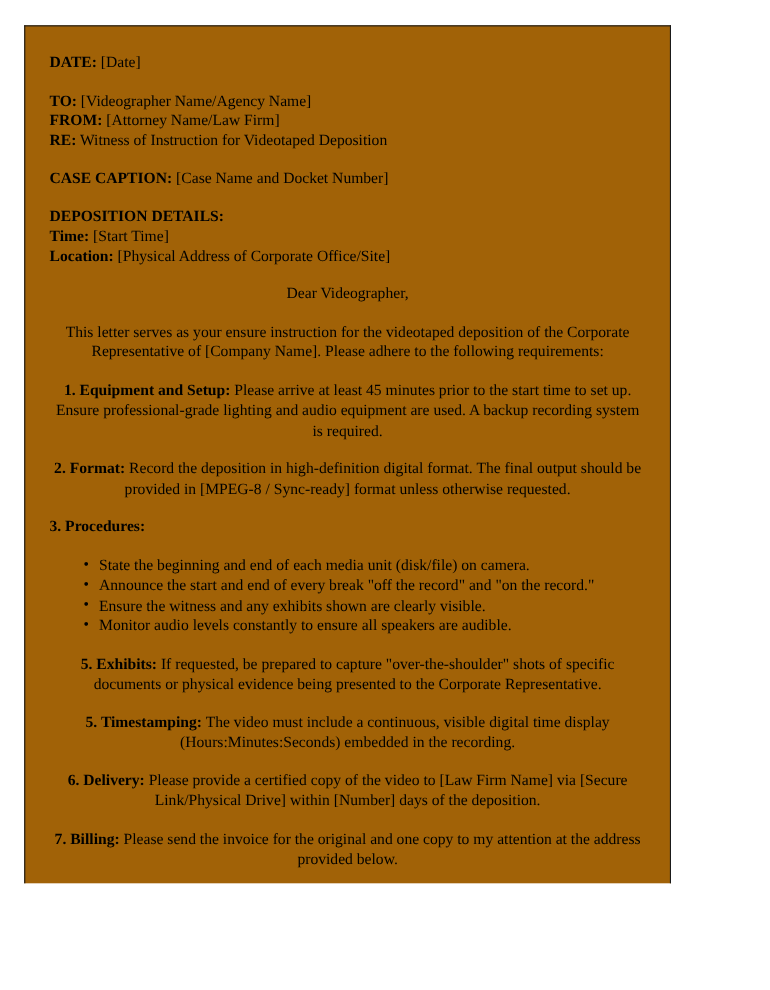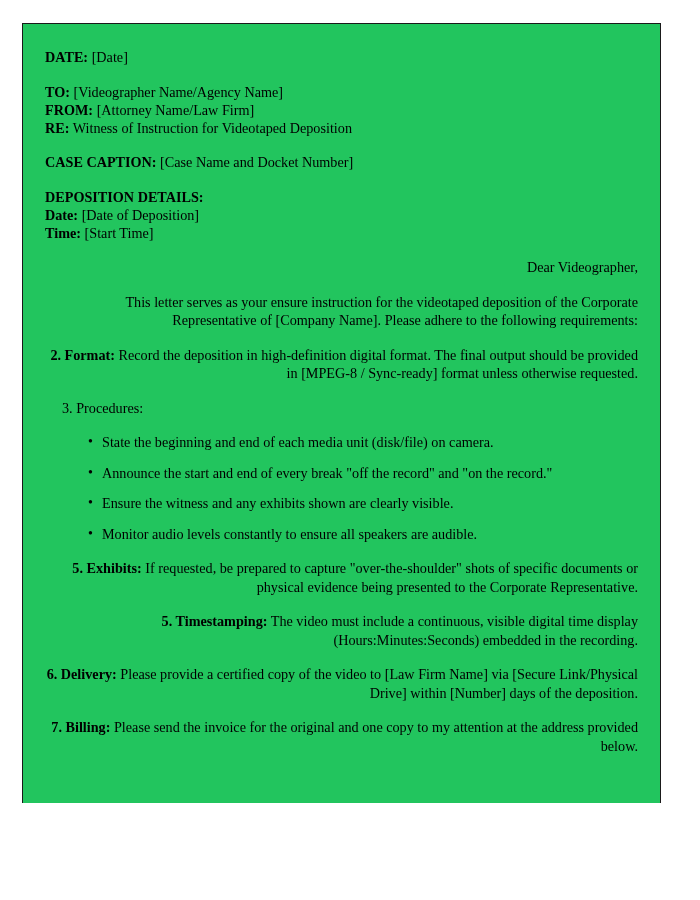--- a/index.html
+++ b/index.html
@@ -14,24 +14,24 @@
     overflow: hidden;
     font-family: "Liberation Serif", "DejaVu Serif", serif;
     color: #000000;
   }
 
   
   #document-page {
     position: absolute;
     left: 22px;
     top: 23px;
-    width: 639px;       
+    width: 588px;       
     height: 780px;      
     box-sizing: border-box;
-    background: #22c55e;
+    background: #a16207;
     border-left: 1.5px solid #1a1a1a;
     border-right: 1.5px solid #1a1a1a;
     border-top: 1.5px solid #1a1a1a;
     border-bottom: none;
     overflow: hidden;
   }
 
   #document-body {
     padding: 24px 22px 0 22px;
     font-size: 14.2px;
@@ -46,35 +46,35 @@
   }
   .line {
     margin: 0;
     white-space: normal;
   }
   .lbl {
     font-weight: bold;
   }
   .para {
     margin: 0 0 16px 0;
-    text-align: right;
+    text-align: center;
   }
   .heading {
-    font-weight: normal;
-    margin: 0 0 16px 17px;
+    font-weight: bold;
+    margin: 0 0 16px 0;
   }
 
   ul.proc-list {
     margin: 0 0 16px 0;
     padding: 0 0 0 45px;
     list-style: none;
   }
   ul.proc-list li {
     position: relative;
-    margin: 12px;
+    margin: 0;
     line-height: 18.5px;
   }
   ul.proc-list li::before {
     content: "\2022";
     position: absolute;
     left: -14px;
     top: 0;
     font-size: 14px;
     line-height: 18.5px;
   }
@@ -97,28 +97,29 @@
       <p class="line"><span class="lbl">FROM:</span><span> [Attorney Name/Law Firm]</span></p>
       <p class="line"><span class="lbl">RE:</span><span> Witness of Instruction for Videotaped Deposition</span></p>
     </div>
 
     <div class="block">
       <p class="line"><span class="lbl">CASE CAPTION:</span><span> [Case Name and Docket Number]</span></p>
     </div>
 
     <div class="block tight">
       <p class="line lbl">DEPOSITION DETAILS:</p>
-      <p class="line"><span class="lbl">Date:</span><span> [Date of Deposition]</span></p>
       <p class="line"><span class="lbl">Time:</span><span> [Start Time]</span></p>
+      <p class="line"><span class="lbl">Location:</span><span> [Physical Address of Corporate Office/Site]</span></p>
     </div>
 
     <p class="para">Dear Videographer,</p>
 
     <p class="para">This letter serves as your ensure instruction for the videotaped deposition of the Corporate Representative of [Company Name]. Please adhere to the following requirements:</p>
 
+    <p class="para"><span class="lbl">1. Equipment and Setup:</span><span> Please arrive at least 45 minutes prior to the start time to set up. Ensure professional-grade lighting and audio equipment are used. A backup recording system is required.</span></p>
 
     <p class="para"><span class="lbl">2. Format:</span><span> Record the deposition in high-definition digital format. The final output should be provided in [MPEG-8 / Sync-ready] format unless otherwise requested.</span></p>
 
     <p class="heading">3. Procedures:</p>
     <ul class="proc-list">
       <li>State the beginning and end of each media unit (disk/file) on camera.</li>
       <li>Announce the start and end of every break "off the record" and "on the record."</li>
       <li>Ensure the witness and any exhibits shown are clearly visible.</li>
       <li>Monitor audio levels constantly to ensure all speakers are audible.</li>
     </ul>

